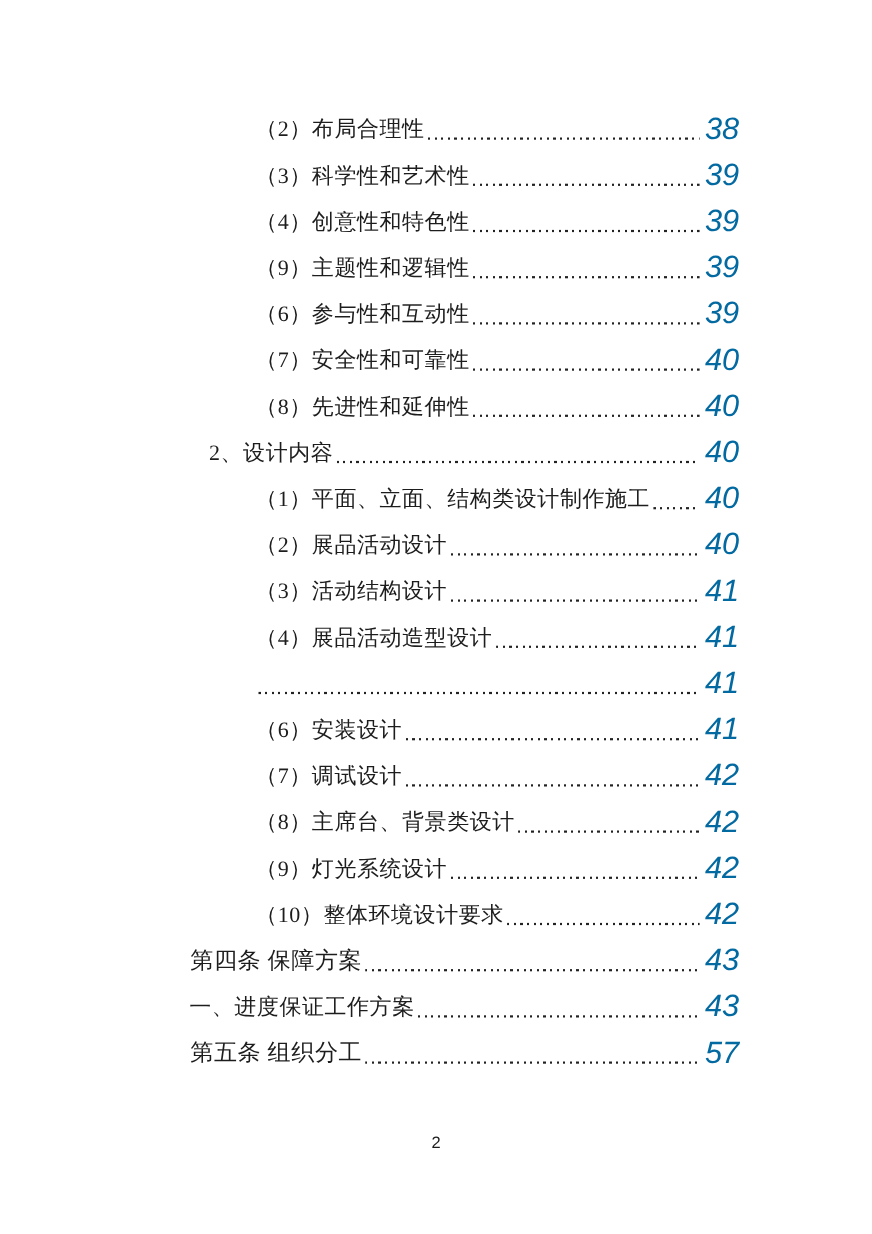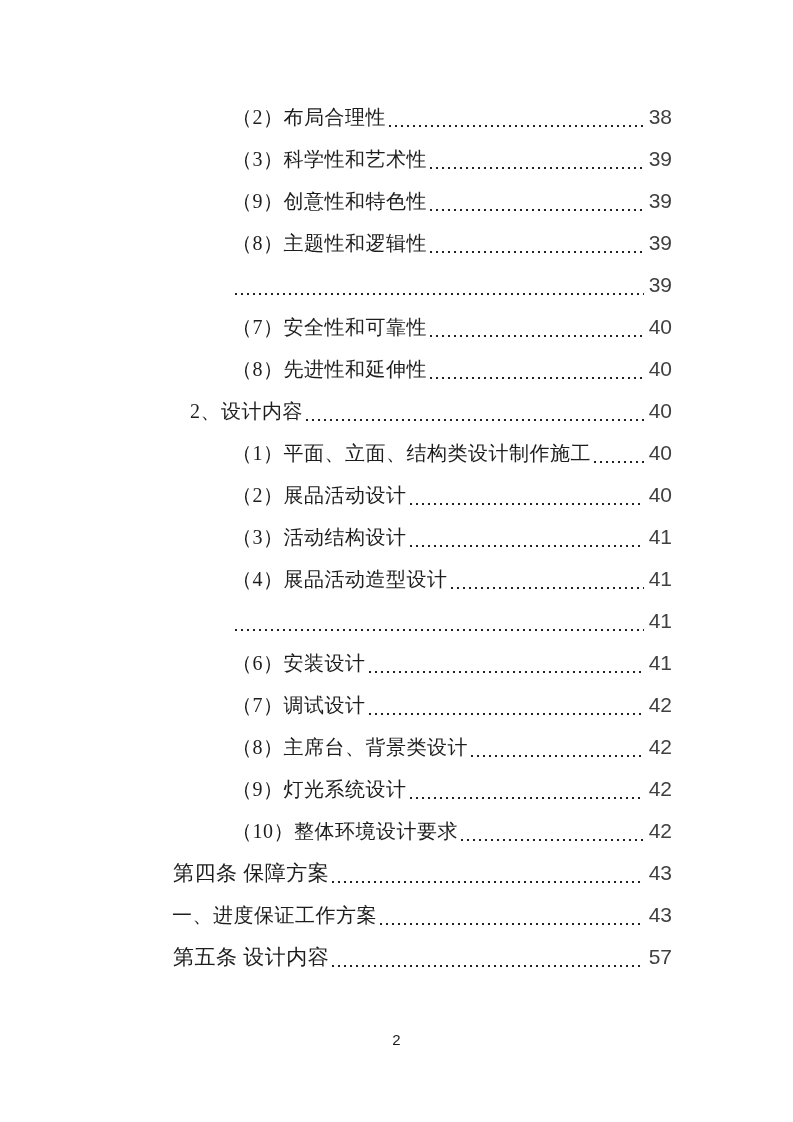--- a/index.html
+++ b/index.html
@@ -44,22 +44,23 @@
     flex: 1 1 auto;
     height: 2px;
     align-self: flex-end;
     margin: 0 5px 11px 3px;
     background: repeating-linear-gradient(to right, #222222 0 2px, transparent 2px 6px);
   }
 
   .toc-page {
     flex: 0 0 auto;
     font-family: "Liberation Sans", sans-serif;
-    font-size: 21px;
-    color: #404040;
+    font-size: 28px;
+    color: #0369a1;
+    font-style: italic;
   }
 
   .footer {
     position: absolute;
     left: 0;
     right: 0;
     top: 1031px;
     text-align: center;
     font-family: "Liberation Sans", sans-serif;
     font-size: 15px;
@@ -75,30 +76,31 @@
     <span class="toc-label">（2）布局合理性</span>
     <span class="toc-leader"></span>
     <span class="toc-page">38</span>
   </div>
       <div class="toc-row lv4">
     <span class="toc-label">（3）科学性和艺术性</span>
     <span class="toc-leader"></span>
     <span class="toc-page">39</span>
   </div>
       <div class="toc-row lv4">
-    <span class="toc-label">（9）创意性和特色性</span>
+    <span class="toc-label">（4）创意性和特色性</span>
     <span class="toc-leader"></span>
     <span class="toc-page">39</span>
   </div>
       <div class="toc-row lv4">
-    <span class="toc-label">（8）主题性和逻辑性</span>
+    <span class="toc-label">（9）主题性和逻辑性</span>
     <span class="toc-leader"></span>
     <span class="toc-page">39</span>
   </div>
       <div class="toc-row lv4">
+    <span class="toc-label">（6）参与性和互动性</span>
     <span class="toc-leader"></span>
     <span class="toc-page">39</span>
   </div>
       <div class="toc-row lv4">
     <span class="toc-label">（7）安全性和可靠性</span>
     <span class="toc-leader"></span>
     <span class="toc-page">40</span>
   </div>
       <div class="toc-row lv4">
     <span class="toc-label">（8）先进性和延伸性</span>
@@ -163,21 +165,21 @@
     <span class="toc-label">第四条 保障方案</span>
     <span class="toc-leader"></span>
     <span class="toc-page">43</span>
   </div>
       <div class="toc-row lv2">
     <span class="toc-label">一、进度保证工作方案</span>
     <span class="toc-leader"></span>
     <span class="toc-page">43</span>
   </div>
       <div class="toc-row lv1">
-    <span class="toc-label">第五条 设计内容</span>
+    <span class="toc-label">第五条 组织分工</span>
     <span class="toc-leader"></span>
     <span class="toc-page">57</span>
   </div>
     </div>
   <div class="footer">
     <span>2</span>
   </div>
 </div>
 
 </body></html>

